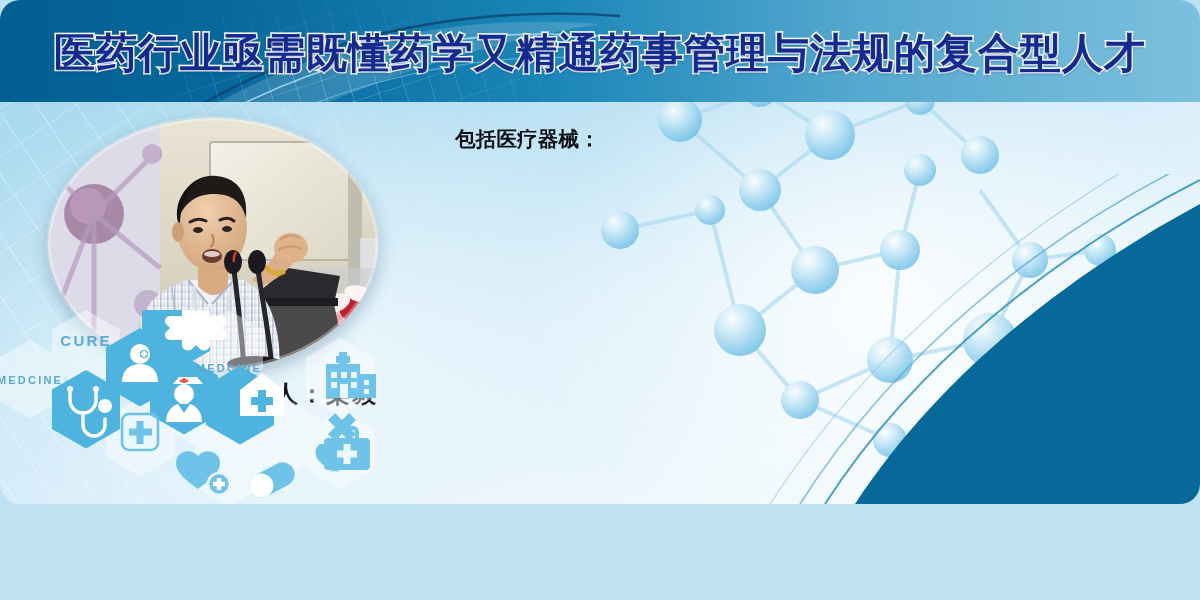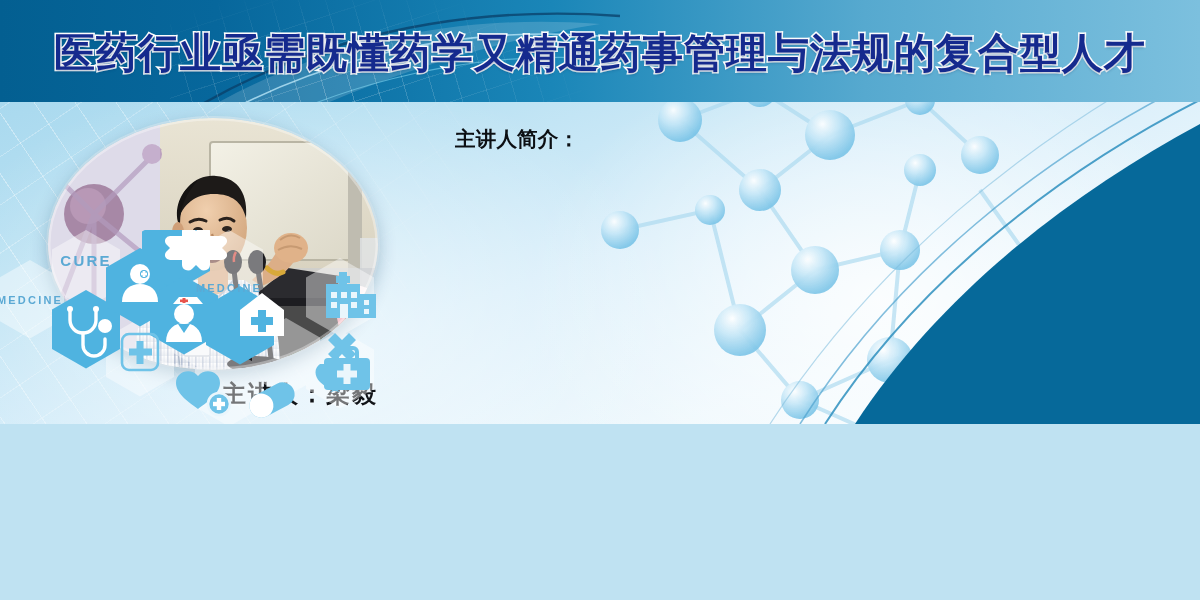--- a/index.html
+++ b/index.html
@@ -2,25 +2,26 @@
 <html><head>
 <meta charset="utf-8">
 <style>
   html,body{margin:0;padding:0;}
   body{
     width:1200px;height:600px;overflow:hidden;
     font-family:"Liberation Sans","DejaVu Sans",sans-serif;
     background:#bfe2f2;
   }
   #poster{
-    position:relative;width:1200px;height:424px;overflow:hidden;
+    position:relative;width:1200px;height:504px;overflow:hidden;
     background:
       radial-gradient(ellipse 620px 420px at 300px 330px, rgba(255,255,255,.55) 0%, rgba(255,255,255,0) 62%),
       radial-gradient(ellipse 520px 380px at 880px 300px, rgba(255,255,255,.82) 0%, rgba(255,255,255,0) 68%),
       linear-gradient(160deg,#9fd4ec 0%,#b7e0f2 28%,#d8eefa 55%,#eef8fd 78%,#f7fcfe 100%);
+    border-radius: 20px;
   }
 
   
   .mesh{
     position:absolute;left:0;top:0;width:560px;height:600px;
     background-image:
       repeating-linear-gradient(56deg, rgba(255,255,255,.42) 0 1px, rgba(255,255,255,0) 1px 34px),
       repeating-linear-gradient(-34deg, rgba(255,255,255,.30) 0 1px, rgba(255,255,255,0) 1px 40px);
     -webkit-mask-image:linear-gradient(100deg,rgba(0,0,0,.95) 0%,rgba(0,0,0,.55) 45%,rgba(0,0,0,0) 80%);
     mask-image:linear-gradient(100deg,rgba(0,0,0,.95) 0%,rgba(0,0,0,.55) 45%,rgba(0,0,0,0) 80%);
@@ -295,21 +296,21 @@
         <ellipse cx="207" cy="246" rx="28" ry="8" fill="#1c1c20"></ellipse>
 
         <ellipse cx="165" cy="126" rx="164" ry="125" fill="none" stroke="rgba(255,255,255,.35)" stroke-width="3"></ellipse>
       </g>
     </svg>
   </div>
 
   <div class="speaker-name">主讲人：梁毅</div>
 
   <div class="bio">
-    <p>主讲人简介：</p>
+    <p>包括医疗器械：</p>
   </div>
 
 
   <svg class="hexes" viewBox="0 0 420 200" xmlns="http://www.w3.org/2000/svg">
     <defs>
       <g id="hexshape">
           <polygon points="34,0 68,19.6 68,58.9 34,78.5 0,58.9 0,19.6"></polygon>
         </g>
     </defs>
 

